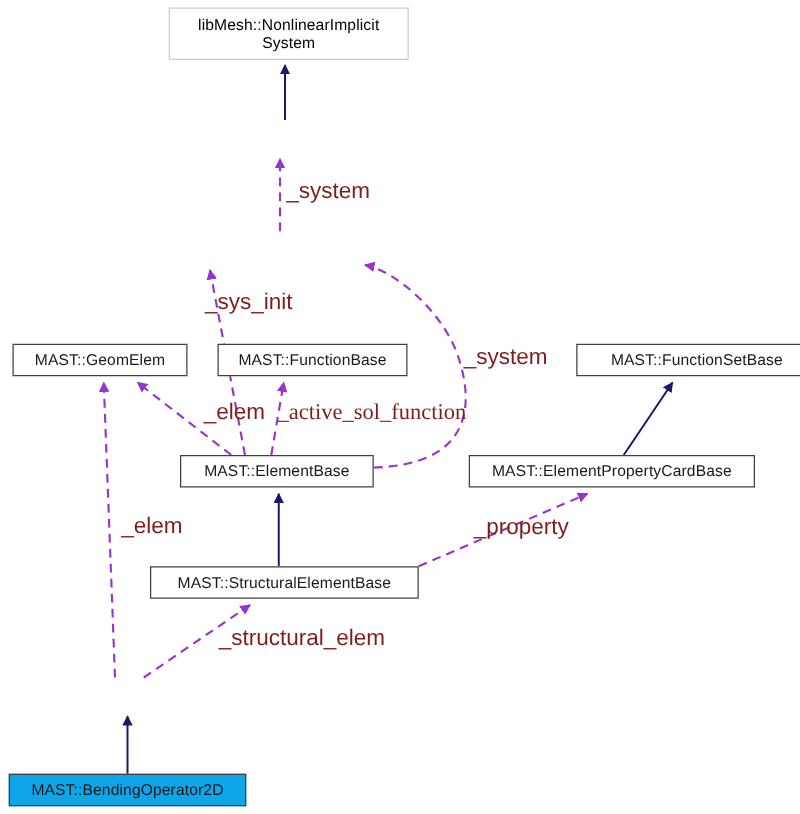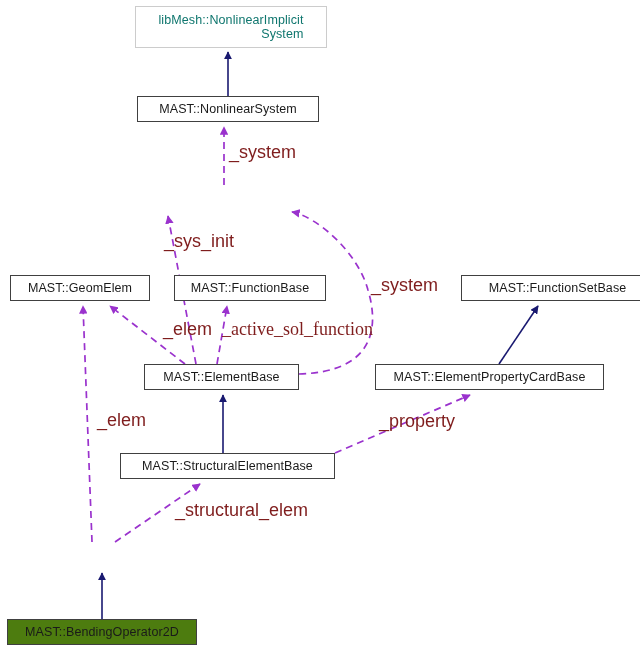--- a/index.html
+++ b/index.html
@@ -35,25 +35,24 @@
     border: 1px solid #404040;
     color: #1a1a1a;
     font-size: 12.5px;
     line-height: 14px;
     letter-spacing: 0.1px;
     white-space: pre-line;
     z-index: 5;
   }
   .node.ghost {
     border: 1px solid #cccccc;
-    color: #0f766e;
-    text-align: right;
+    color: #000000;
   }
   .node.focus {
-    background: #4d7c0f;
+    background: #0ea5e9;
     border: 1px solid #404040;
     color: #1a1a1a;
   }
   .edge-label {
     position: absolute;
     font-family: "Liberation Sans", "DejaVu Sans", sans-serif;
     font-size: 18px;
     line-height: 14px;
     color: #7f1d1d;
     white-space: nowrap;
@@ -96,21 +95,20 @@
     <line x1="92" y1="542" x2="83" y2="306" stroke="#9a32cd" stroke-width="1.7" stroke-dasharray="7,5" marker-end="url(#arrowPurple)"></line>
 
     <line x1="115" y1="542" x2="200" y2="484" stroke="#9a32cd" stroke-width="1.7" stroke-dasharray="7,5" marker-end="url(#arrowPurple)"></line>
 
     <line x1="102" y1="619" x2="102" y2="573" stroke="#191970" stroke-width="1.6" marker-end="url(#arrowBlue)"></line>
   </svg>
 
   <div class="node ghost" style="left:135px; top:6px; width:192px; height:42px;">libMesh::NonlinearImplicit
 System</div>
 
-  <div class="node" style="left:137px; top:96px; width:182px; height:26px;">MAST::NonlinearSystem</div>
 
 
   <div class="node" style="left:10px; top:275px; width:140px; height:26px;">MAST::GeomElem</div>
 
   <div class="node" style="left:174px; top:275px; width:152px; height:26px;">MAST::FunctionBase</div>
 
   <div class="node" style="left:461px; top:275px; width:193px; height:26px;">MAST::FunctionSetBase</div>
 
   <div class="node" style="left:144px; top:364px; width:155px; height:26px;">MAST::ElementBase</div>
 

